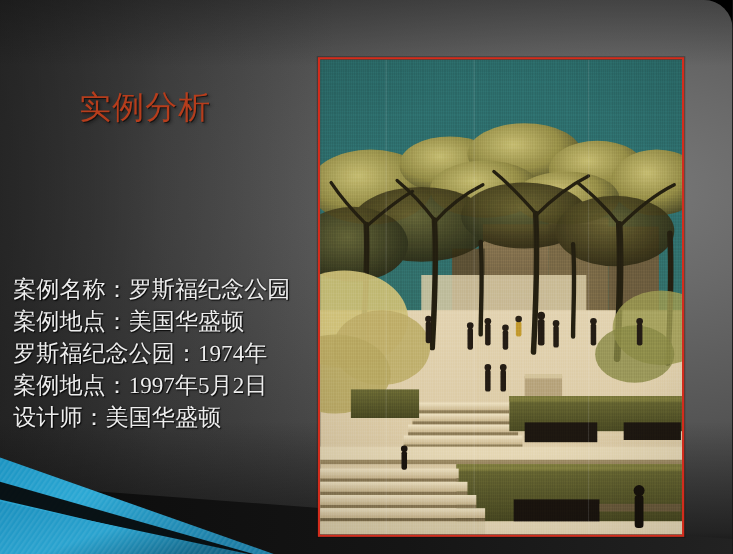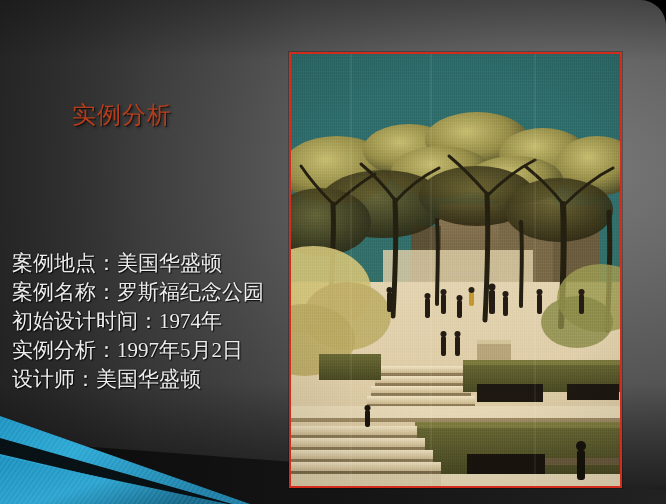--- a/index.html
+++ b/index.html
@@ -31,22 +31,22 @@
     border-top-right-radius:26px;
     pointer-events:none;
   }
 
   
   .deco{position:absolute;left:0;bottom:0;width:666px;height:100px;overflow:hidden;}
   .deco svg{display:block;}
 
   
   .title{
-    position:absolute;left:72px;top:103px;
-    font-size:24px;line-height:1;letter-spacing:1px;
+    position:absolute;left:72px;top:84px;
+    font-size:29px;line-height:1;letter-spacing:1px;
     color:#b63d1c;
     text-shadow:1px 1px 0 rgba(0,0,0,.55), 2px 2px 3px rgba(0,0,0,.45);
     white-space:nowrap;
   }
 
   
   .body-block{
     position:absolute;left:12px;top:250px;width:276px;
     color:#ededed;
     font-size:21px;
@@ -144,24 +144,24 @@
       <polygon points="0,34 232,100 214,100 0,50" fill="#050505" opacity="0.92"></polygon>
 
       <polygon points="0,52 228,100 0,100" fill="url(#blue2)"></polygon>
       <polygon points="0,52 228,100 0,100" fill="url(#carbon)"></polygon>
     </svg>
   </div>
 
   <div class="title">实例分析</div>
 
   <div class="body-block">
+    <p class="body-line hang">案例名称：罗斯福纪念公园</p>
     <p class="body-line">案例地点：美国华盛顿</p>
-    <p class="body-line hang">案例名称：罗斯福纪念公园</p>
-    <p class="body-line">初始设计时间：1974年</p>
-    <p class="body-line">实例分析：1997年5月2日</p>
+    <p class="body-line">罗斯福纪念公园：1974年</p>
+    <p class="body-line">案例地点：1997年5月2日</p>
     <p class="body-line">设计师：美国华盛顿</p>
   </div>
 
   <div class="picture-frame">
     <svg viewBox="0 0 329 432" preserveAspectRatio="none" xmlns="http://www.w3.org/2000/svg">
       <defs>
         <linearGradient id="sky" x1="0" y1="0" x2="0" y2="1">
           <stop offset="0%" stop-color="#2c6d6b"></stop>
           <stop offset="55%" stop-color="#2f7170"></stop>
           <stop offset="100%" stop-color="#33706a"></stop>

